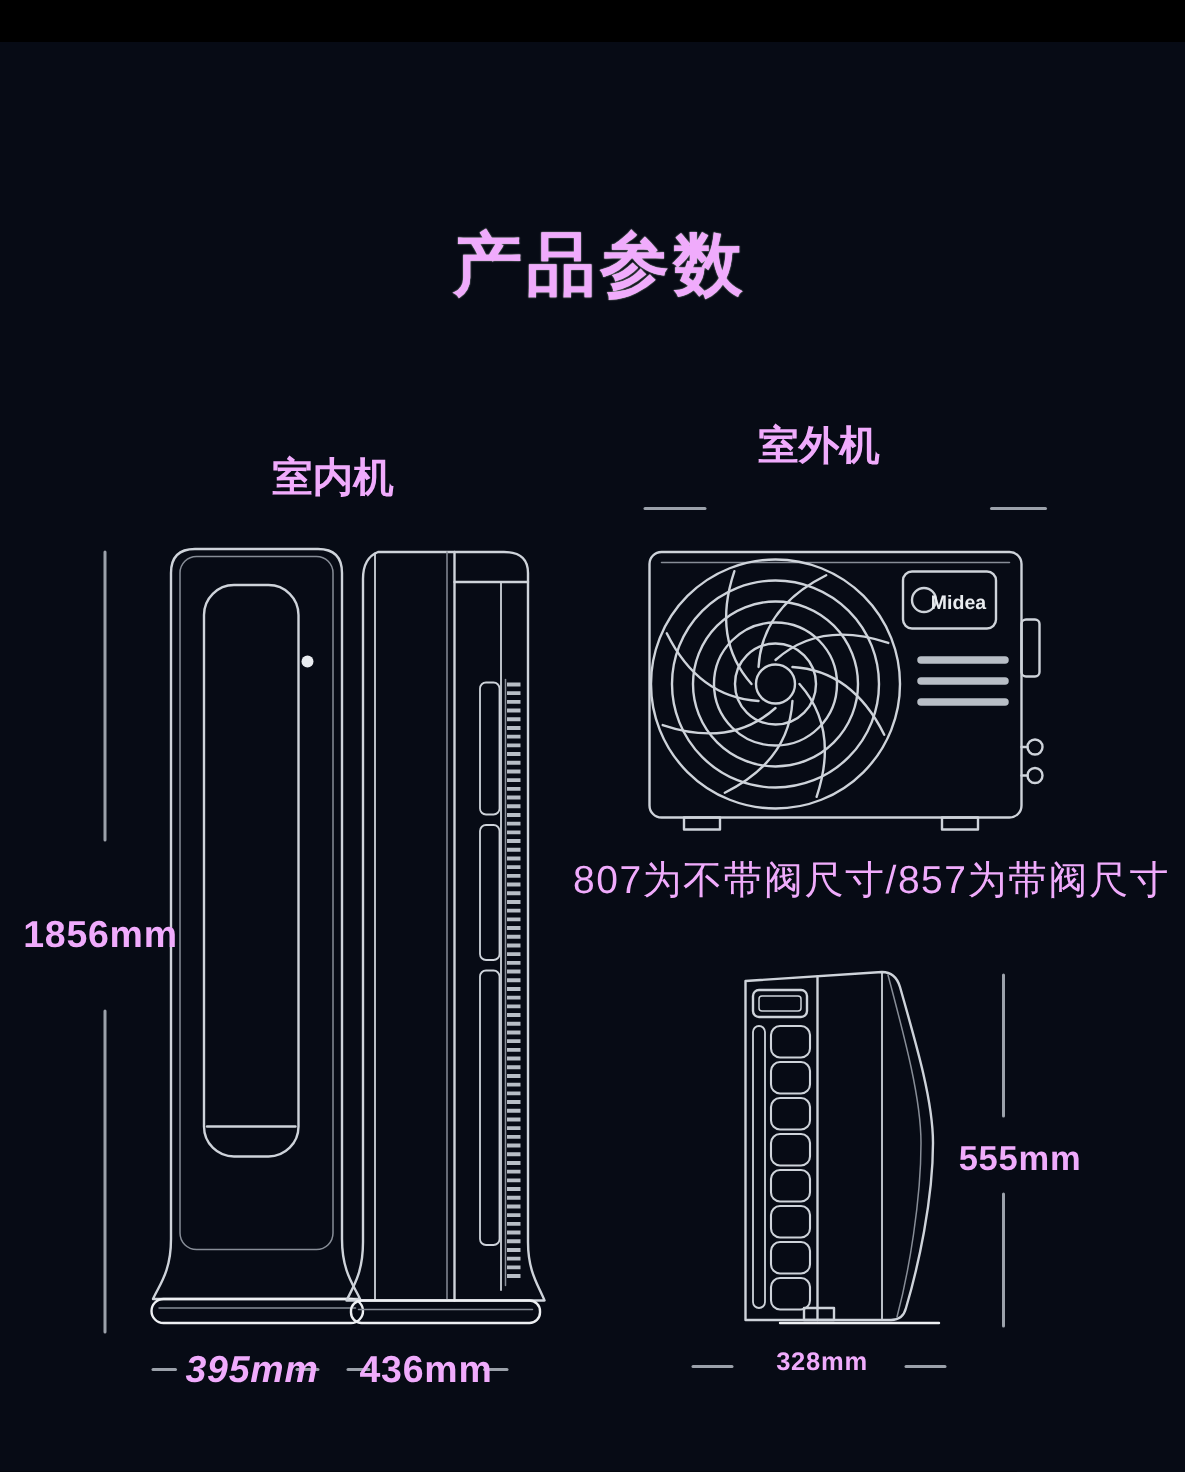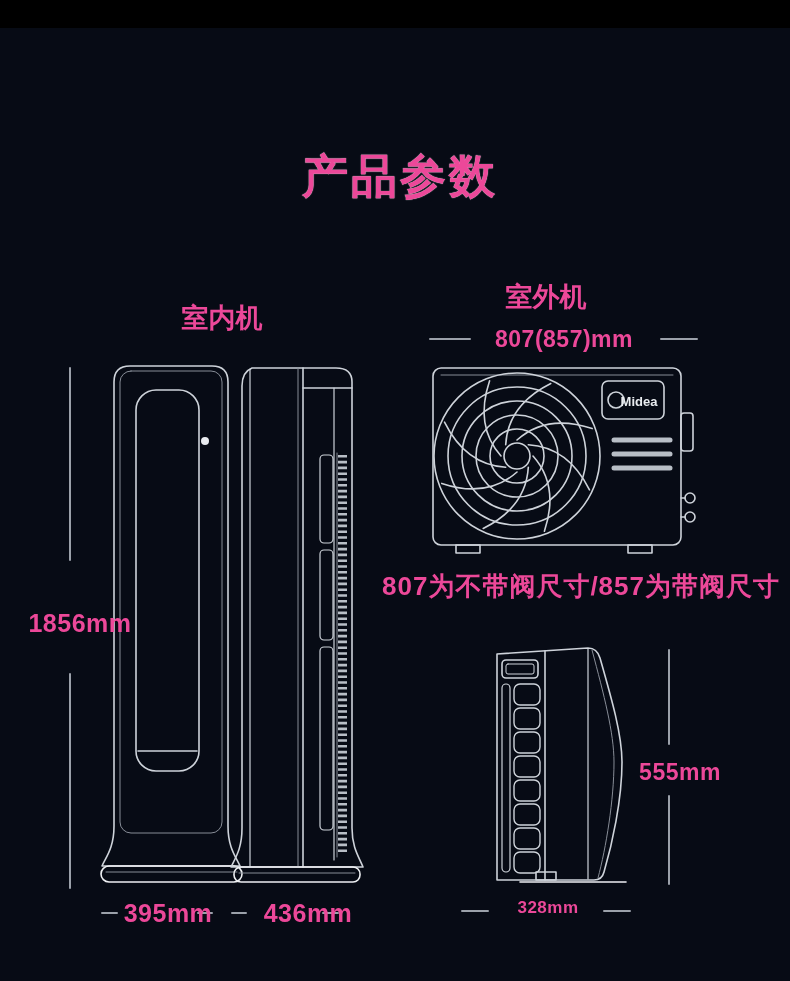--- a/index.html
+++ b/index.html
@@ -7,30 +7,30 @@
     width:790px;height:981px;position:relative;overflow:hidden;
     background:#000;
     font-family:"Liberation Sans", sans-serif;
   }
   .canvas{
     position:absolute;left:0;top:28px;width:790px;height:953px;
     background:#070b15;
   }
   svg{position:absolute;left:0;top:0;}
   .lbl{
-    position:absolute;color:#ec4899;font-weight:700;white-space:nowrap;
+    position:absolute;color:#f0abfc;font-weight:700;white-space:nowrap;
     transform:translateX(-50%);
   }
   .title{
     font-size:46px;letter-spacing:3px;font-weight:700;
     text-shadow:0 0 1px #fff;
   }
   .sec{font-size:27px;font-weight:700;}
   .dim{font-size:24px;font-weight:700;letter-spacing:0.5px;}
-  .note{font-size:26px;font-weight:700;letter-spacing:1px;}
+  .note{font-size:26px;font-weight:400;letter-spacing:1px;}
 </style>
 </head>
 <body>
 
 <div class="canvas">
 
   <svg width="790" height="953" viewBox="0 28 790 953">
     <g fill="none" stroke="#ced3da" stroke-width="1.6" stroke-linecap="round" stroke-linejoin="round">
 
       <g>
@@ -147,27 +147,26 @@
       </g>
     </g>
   </svg>
 
   <div class="lbl title" style="left:400px;top:118px;">产品参数</div>
 
   <div class="lbl sec" style="left:222px;top:272px;">室内机</div>
 
   <div class="lbl sec" style="left:546px;top:251px;">室外机</div>
 
-  <div class="lbl dim" style="left:564px;top:298px;font-size:23px;">807(857)mm</div>
 
   <div class="lbl note" style="left:581px;top:541px;">807为不带阀尺寸/857为带阀尺寸</div>
 
-  <div class="lbl dim" style="left:80px;top:581px;font-size:25px;">1856mm</div>
+  <div class="lbl dim" style="left:67px;top:581px;font-size:25px;">1856mm</div>
 
   <div class="lbl dim" style="left:680px;top:731px;font-size:23px;text-align:right;">555mm</div>
 
-  <div class="lbl dim" style="left:168px;top:871px;font-size:25px;">395mm</div>
+  <div class="lbl dim" style="left:168px;top:871px;font-size:25px;font-style:italic;">395mm</div>
 
-  <div class="lbl dim" style="left:284px;top:871px;font-size:25px;margin-left:24px;">436mm</div>
+  <div class="lbl dim" style="left:284px;top:871px;font-size:25px;">436mm</div>
 
   <div class="lbl dim" style="left:548px;top:870px;font-size:17px;">328mm</div>
 
 </div>
 
 </body></html>

